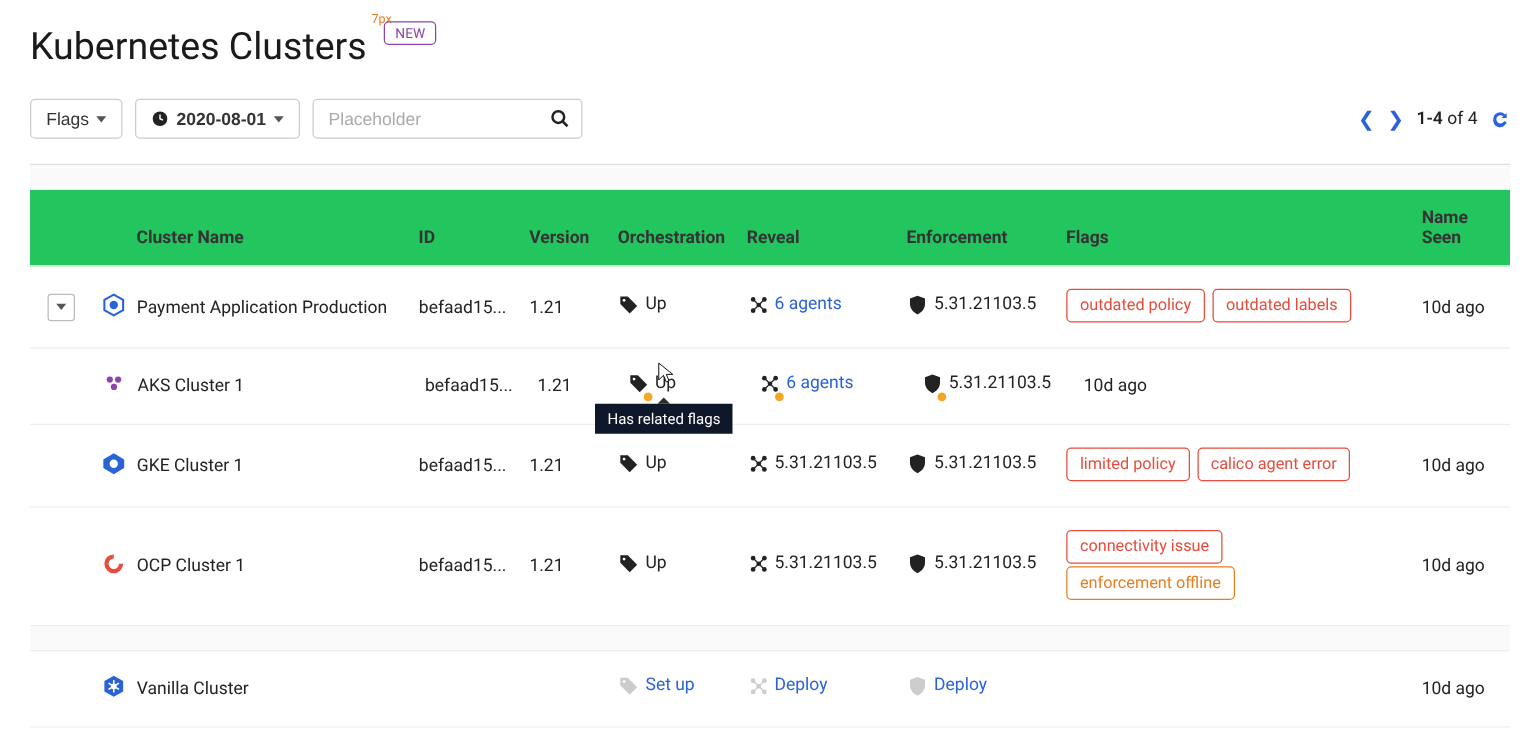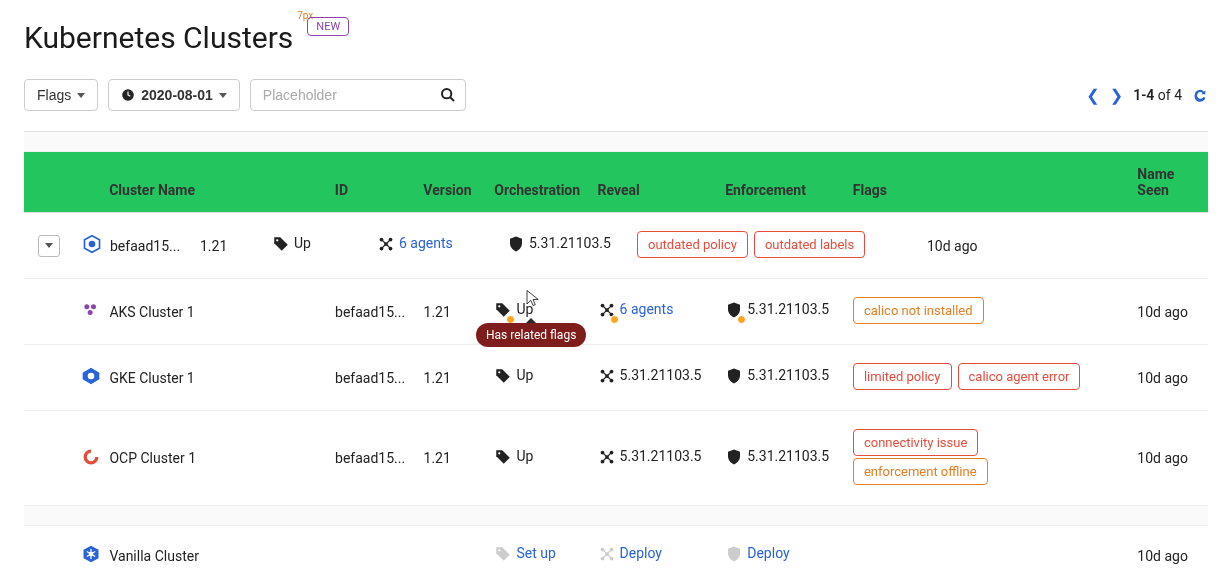--- a/index.html
+++ b/index.html
@@ -35,21 +35,21 @@
 .col-reveal{width:130px}
 .col-enf{width:130px}
 .col-flags{width:290px}
 .col-seen{width:80px;text-align:left}
 .expand-btn{width:22px;height:22px;border:1px solid #bbb;border-radius:3px;display:flex;align-items:center;justify-content:center;cursor:pointer;background:#fff}
 .cell-flex{display:flex;align-items:flex-start;gap:4px}
 .link{color:#2962d9;cursor:pointer}
 .chip{display:inline-block;border:1px solid;border-radius:4px;padding:5px 10px;font-size:13px;margin-right:6px;margin-bottom:2px}
 .chip-red{border-color:#e74c3c;color:#e74c3c}
 .chip-orange{border-color:#e67e22;color:#e67e22}
-.tooltip{position:absolute;background:#7f1d1d;color:#fff;font-size:12px;padding:5px 10px;border-radius:12px;top:44px;left:452px;white-space:nowrap}
+.tooltip{position:absolute;background:#0f172a;color:#fff;font-size:12px;padding:5px 10px;border-radius:0;top:44px;left:452px;white-space:nowrap}
 .tooltip::before{content:"";position:absolute;top:-5px;left:50%;transform:translateX(-50%);border-left:5px solid transparent;border-right:5px solid transparent;border-bottom:5px solid #2b2b2b}
 .icon-svg{display:inline-block;vertical-align:middle}
 .orch-warn{position:relative}
 .warn-dot{position:absolute;bottom:-2px;right:-3px;width:9px;height:9px;background:#f5a623;border-radius:50%;border:1.5px solid #fff}
 .gap-row{height:20px;border-bottom:1px solid #eee;background:#fafafa}
 .cursor-ptr{position:absolute;left:500px;top:10px;pointer-events:none}
 </style>
 </head>
 <body>
 
@@ -113,20 +113,21 @@
         <div class="row">
           <div class="col col-expand">
             <div class="expand-btn">
               <span class="caret"></span>
             </div>
           </div>
           <div class="col col-icon"><svg width="20" height="20" viewBox="0 0 24 24">
               <polygon points="12,2 21,7 21,17 12,22 3,17 3,7" fill="none" stroke="#2962d9" stroke-width="2"></polygon>
               <circle cx="12" cy="12" r="4" fill="#2962d9"></circle>
             </svg></div>
+          <div class="col col-name">Payment Application Production</div>
           <div class="col col-id">befaad15...</div>
           <div class="col col-version">1.21</div>
           <div class="col col-orch">
             <div class="cell-flex">
               <span class="orch-warn"><svg width="18" height="18" viewBox="0 0 24 24">
                   <path d="M3 3h8l10 10-8 8L3 11V3z" fill="#222"></path>
                   <circle cx="7" cy="7" r="1.5" fill="#fff"></circle>
                 </svg></span>
               <span class="">Up</span>
             </div>
@@ -194,21 +195,20 @@
             </div>
           </div>
           <div class="col col-enf">
             <div class="cell-flex">
               <span class="orch-warn"><svg width="18" height="18" viewBox="0 0 24 24">
                   <path d="M12 2l8 3v6c0 5-3.5 9-8 11-4.5-2-8-6-8-11V5l8-3z" fill="#222"></path>
                 </svg><span class="warn-dot"></span></span>
               <span class="">5.31.21103.5</span>
             </div>
           </div>
-          <div class="col col-flags"><span class="chip chip-orange">calico not installed</span></div>
           <div class="col col-seen">10d ago</div>
           <div class="tooltip">Has related flags</div>
           <div class="cursor-ptr"><svg width="18" height="18" viewBox="0 0 24 24">
               <path d="M4 2l0 18 5-5 3 7 3-1-3-7 7 0z" fill="#fff" stroke="#000" stroke-width="1"></path>
             </svg></div>
         </div>
         <div class="row">
           <div class="col col-expand"></div>
           <div class="col col-icon"><svg width="20" height="20" viewBox="0 0 24 24">
               <polygon points="12,2 22,8 22,16 12,22 2,16 2,8" fill="#2962d9"></polygon>

